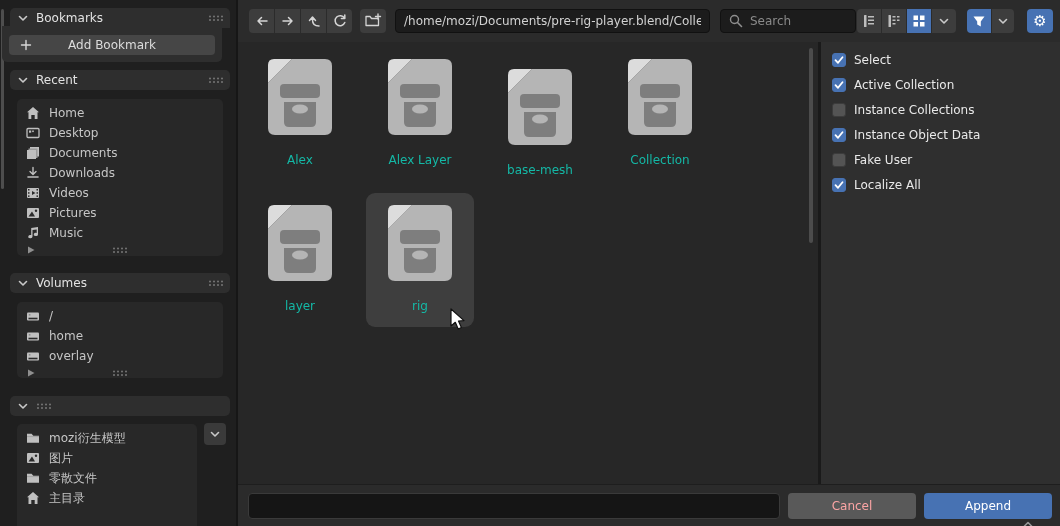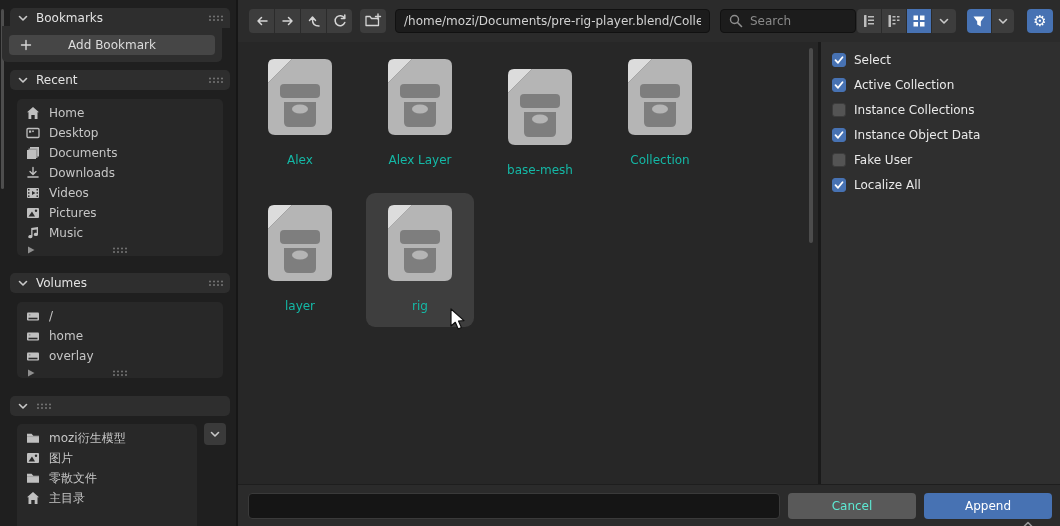--- a/index.html
+++ b/index.html
@@ -53,21 +53,21 @@
   .options { position:absolute; left:580px; top:42px; width:242px; height:442px; background:#2f2f2f; border-left:3px solid #1a1a1a; }
   .checkrow { position:absolute; left:11px; height:14px; display:flex; align-items:flex-end; gap:8px; }
   .cb { width:14px; height:14px; background:#545454; border:1px solid #3c3c3c; border-radius:3px; display:flex; align-items:center; justify-content:center; }
   .cb svg { display:none; }
   .cb.on { background:#4772b3; border-color:#4772b3; }
   .cb.on svg { display:block; }
   .cblabel { color:#e9e9e9; }
 
   .bottombar { position:absolute; left:0; top:484px; width:822px; height:42px; background:#2b2b2b; border-top:1px solid #1e1e1e; }
   .filename { position:absolute; left:10px; top:8px; width:532px; height:26px; background:#151515; border:1px solid #3a3a3a; border-radius:4px; color:#ddd; padding:0 8px; font-size:12px; font-family:"DejaVu Sans","Liberation Sans",sans-serif; }
-  .btn { position:absolute; top:8px; width:128px; height:26px; border-radius:4px; display:flex; align-items:center; justify-content:center; color:#5eead4; }
+  .btn { position:absolute; top:8px; width:128px; height:26px; border-radius:4px; display:flex; align-items:center; justify-content:center; color:#fca5a5; }
   .btn.cancel { left:550px; background:#595959; }
   .btn.confirm { left:686px; background:#4772b3; color:#fff; }
   .collapse-up { position:absolute; left:783px; top:32px; }
 
   .cursor { position:absolute; left:449px; top:308px; z-index:50; }
   .icon-defs { position:absolute; width:0; height:0; overflow:hidden; }
 </style>
 </head>
 <body>
 

